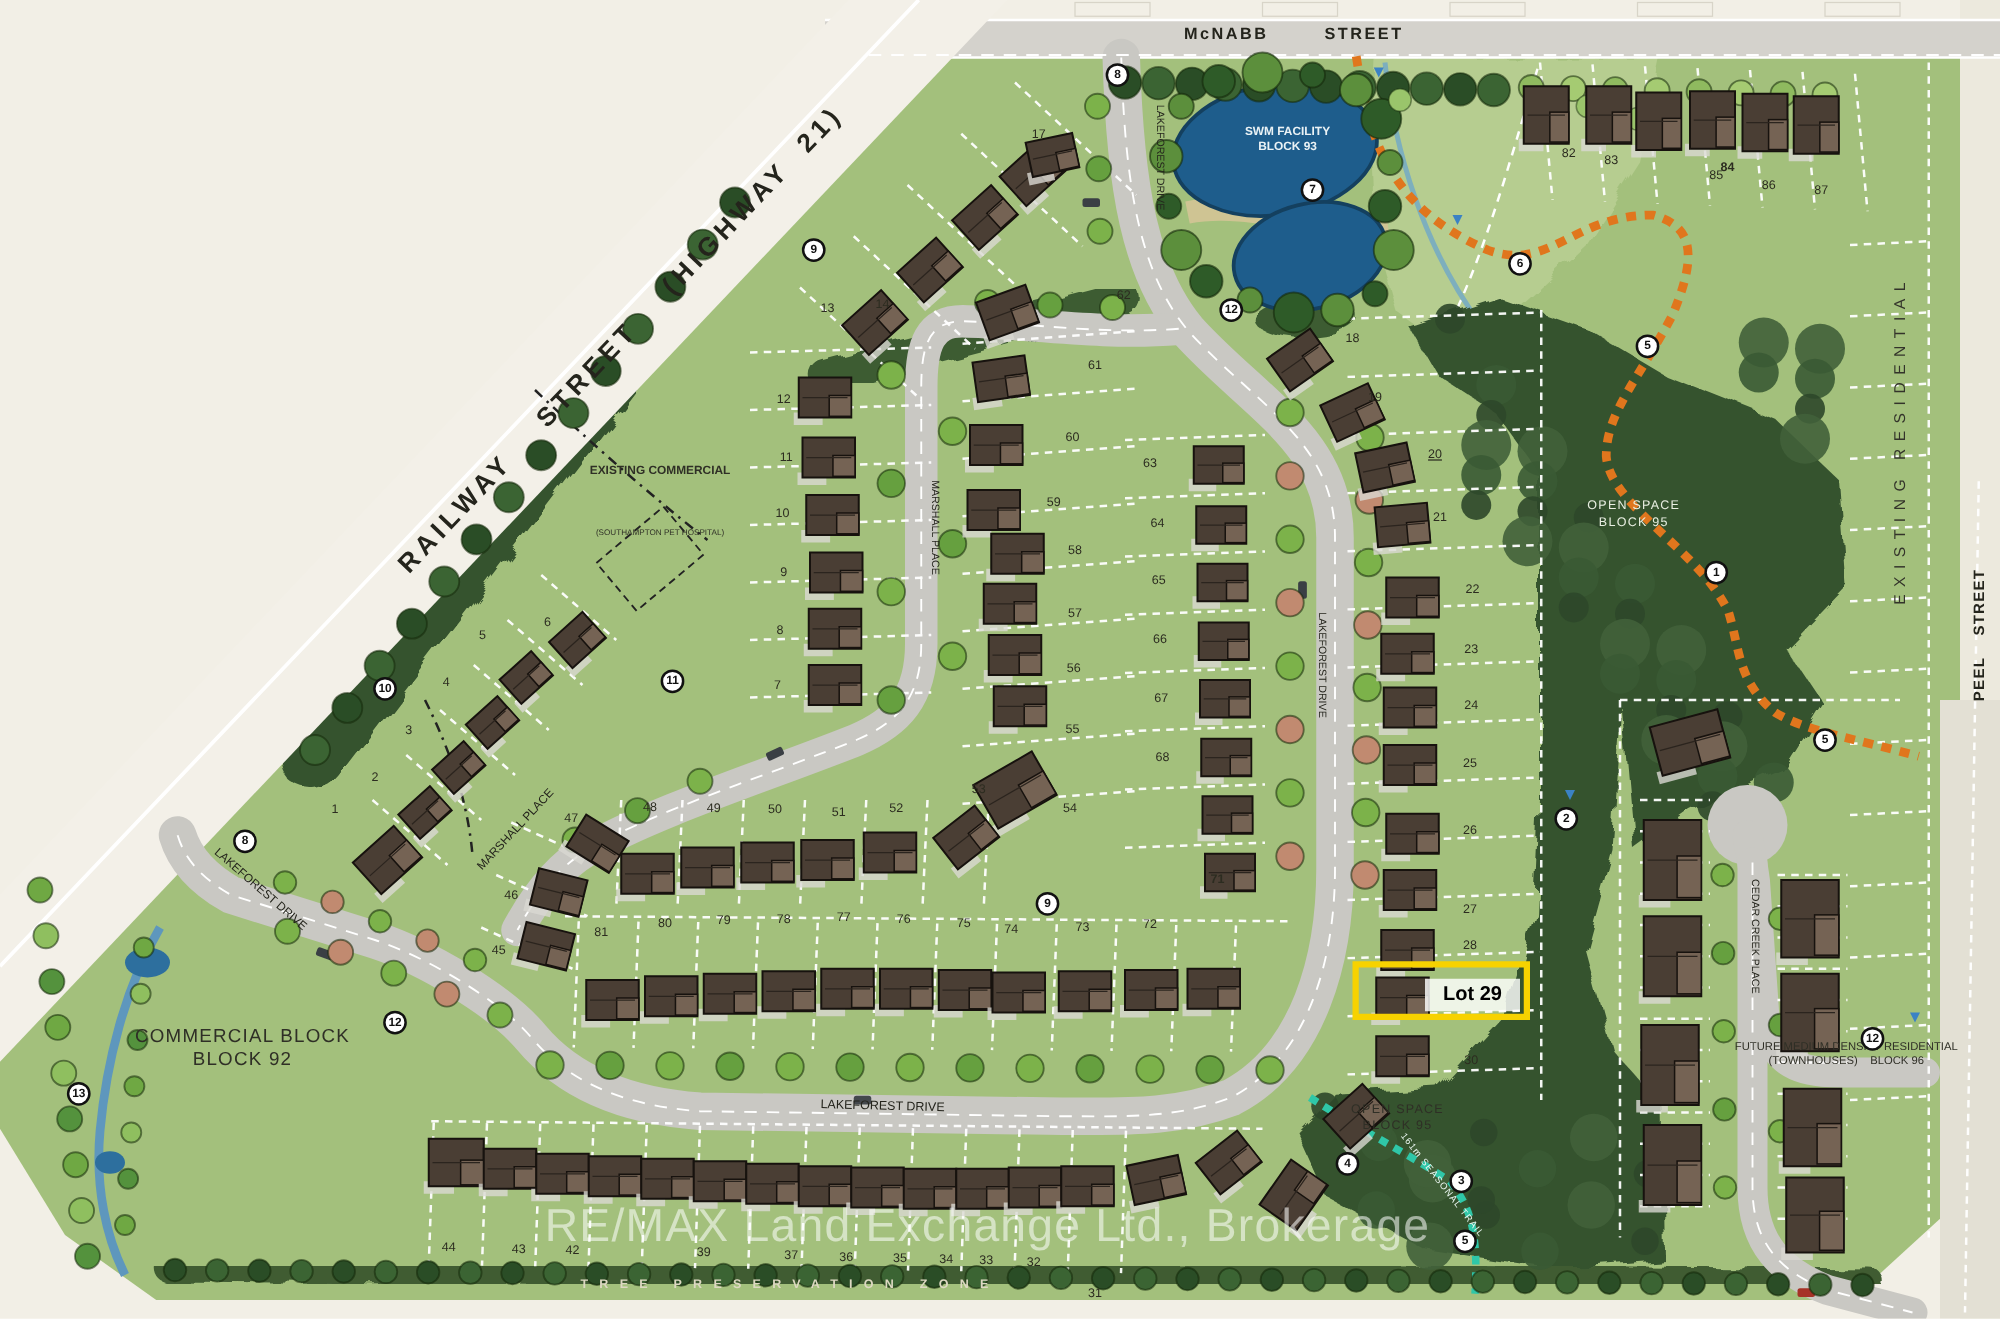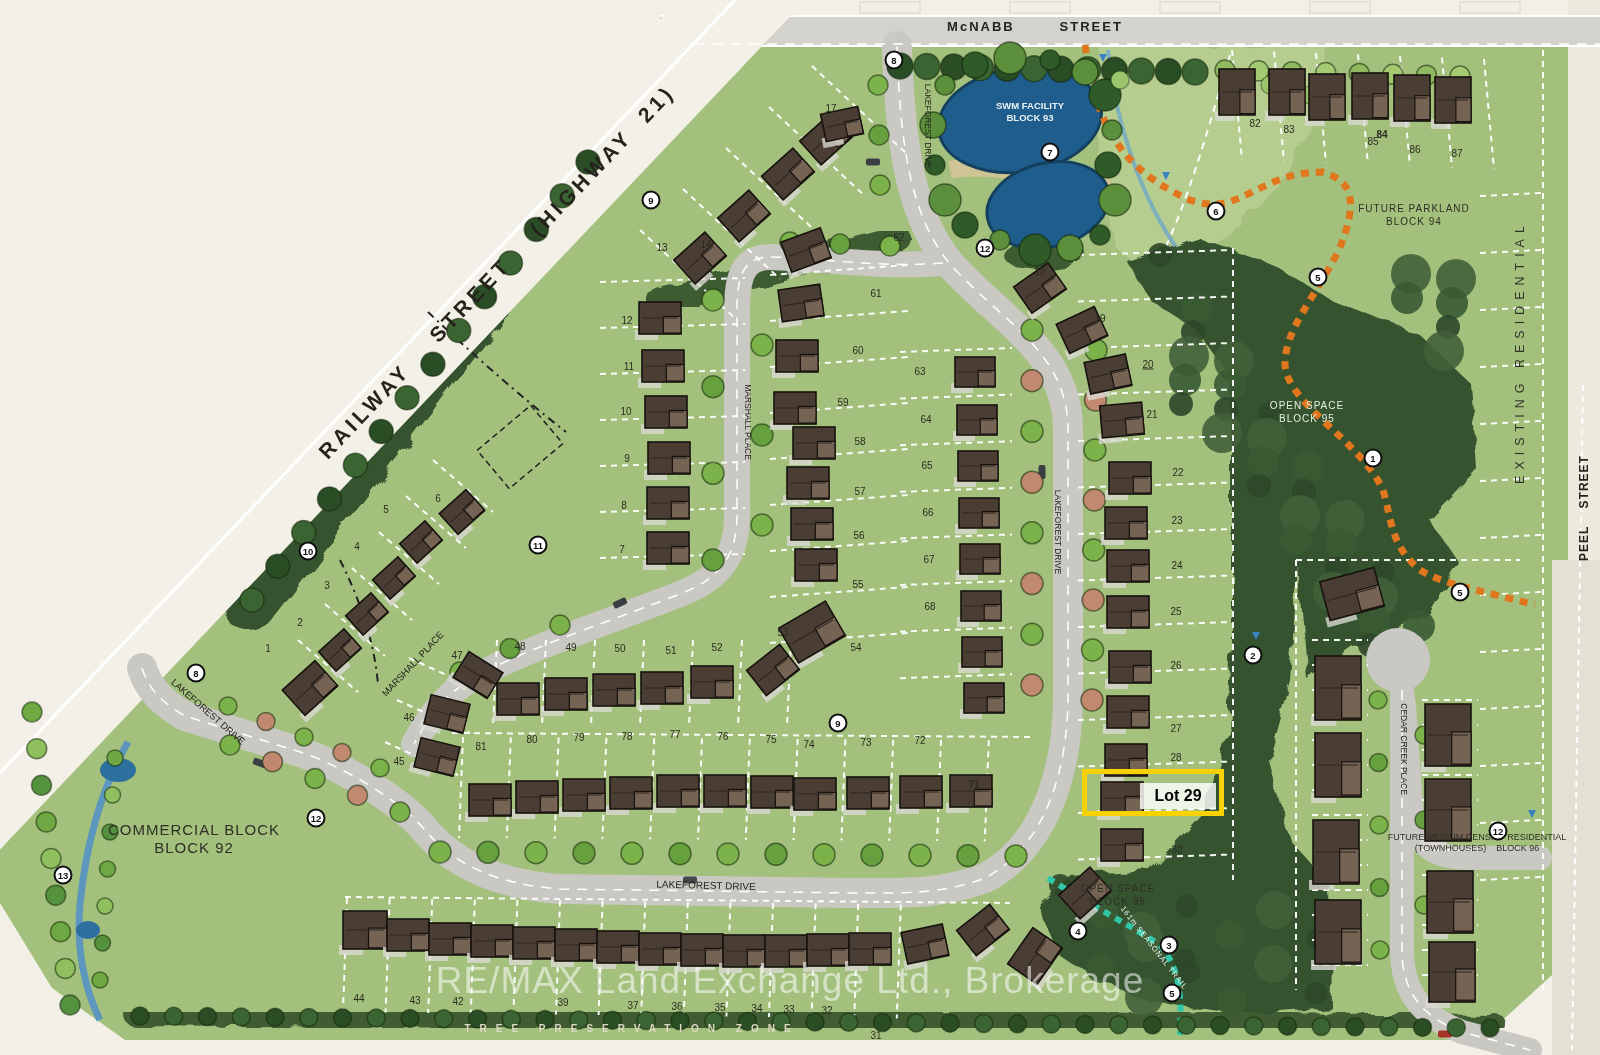--- a/index.html
+++ b/index.html
@@ -1065,55 +1065,56 @@
   <div class="lbl" style="left:1058px;top:532px;transform:translate(-50%,-50%) rotate(90deg);font-size:8.5px;">LAKEFOREST DRIVE</div>
   <div class="lbl" style="left:706px;top:886px;transform:translate(-50%,-50%) rotate(1.5deg);font-size:10px;">LAKEFOREST DRIVE</div>
   <div class="lbl" style="left:208px;top:712px;transform:translate(-50%,-50%) rotate(41deg);font-size:9.5px;">LAKEFOREST DRIVE</div>
   <div class="lbl" style="left:748px;top:422px;transform:translate(-50%,-50%) rotate(90deg);font-size:8.5px;">MARSHALL PLACE</div>
   <div class="lbl" style="left:413px;top:664px;transform:translate(-50%,-50%) rotate(-47deg);font-size:9.5px;">MARSHALL PLACE</div>
   <div class="lbl" style="left:1404px;top:749px;transform:translate(-50%,-50%) rotate(90deg);font-size:8.5px;">CEDAR CREEK PLACE</div>
 
   <div class="lbl" style="left:1030px;top:112px;font-size:9.5px;font-weight:bold;color:#eaf2f5;">
     <div>SWM FACILITY</div><div>BLOCK 93</div>
   </div>
-  <div class="lbl" style="left:1414px;top:215px;font-size:10px;letter-spacing:1px;color:#2f2f26;">
-    <div>FUTURE PARKLAND</div><div>BLOCK 94</div>
-  </div>
   <div class="lbl" style="left:1307px;top:412px;font-size:10px;color:#e9efe2;letter-spacing:1px;">
     <div>OPEN SPACE</div><div>BLOCK 95</div>
   </div>
   <div class="lbl" style="left:1118px;top:895px;font-size:10px;color:#2f2f26;letter-spacing:1px;">
     <div>OPEN SPACE</div><div>BLOCK 95</div>
   </div>
   <div class="lbl" style="left:194px;top:839px;font-size:15px;letter-spacing:1px;color:#2f2f26;">
     <div>COMMERCIAL BLOCK</div><div>BLOCK 92</div>
   </div>
   <div class="lbl" style="left:1477px;top:843px;font-size:9px;color:#2f2f26;">
     <div>FUTURE MEDIUM DENSITY RESIDENTIAL</div><div>(TOWNHOUSES)    BLOCK 96</div>
+  </div>
+  <div class="lbl" style="left:528px;top:401px;color:#2f2f26;">
+    <div style="font-size:9.5px;font-weight:bold;">EXISTING COMMERCIAL</div>
+    <div style="font-size:6.5px;">(SOUTHAMPTON PET HOSPITAL)</div>
   </div>
   <div class="lbl" style="left:632px;top:1029px;font-size:10px;letter-spacing:9px;color:#ddd8c2;font-weight:bold;">TREE PRESERVATION ZONE</div>
   <div class="lbl" style="left:1154px;top:948px;transform:translate(-50%,-50%) rotate(52deg);font-size:7.5px;color:#eaf6f0;letter-spacing:1px;">161m SEASONAL TRAIL</div>
 
   <div id="lots">
       <div class="lot-num" style="left: 268px; top: 648px;">1</div>
       <div class="lot-num" style="left: 300px; top: 622px;">2</div>
       <div class="lot-num" style="left: 327px; top: 585px;">3</div>
       <div class="lot-num" style="left: 357px; top: 546px;">4</div>
       <div class="lot-num" style="left: 386px; top: 509px;">5</div>
       <div class="lot-num" style="left: 438px; top: 498px;">6</div>
       <div class="lot-num" style="left: 622px; top: 549px;">7</div>
       <div class="lot-num" style="left: 624px; top: 505px;">8</div>
       <div class="lot-num" style="left: 627px; top: 458px;">9</div>
       <div class="lot-num" style="left: 626px; top: 411px;">10</div>
       <div class="lot-num" style="left: 629px; top: 366px;">11</div>
       <div class="lot-num" style="left: 627px; top: 320px;">12</div>
       <div class="lot-num" style="left: 662px; top: 247px;">13</div>
       <div class="lot-num" style="left: 706px; top: 201px; margin-top: 43px;">14</div>
       <div class="lot-num" style="left: 831px; top: 108px;">17</div>
-      <div class="lot-num" style="left: 1040px; top: 271px;">18</div>
+      <div class="lot-num" style="left: 1082px; top: 271px;">18</div>
       <div class="lot-num" style="left: 1100px; top: 318px;">19</div>
       <div class="lot-num" style="left: 1148px; top: 364px; text-decoration: underline;">20</div>
       <div class="lot-num" style="left: 1152px; top: 414px;">21</div>
       <div class="lot-num" style="left: 1178px; top: 472px;">22</div>
       <div class="lot-num" style="left: 1177px; top: 520px;">23</div>
       <div class="lot-num" style="left: 1177px; top: 565px;">24</div>
       <div class="lot-num" style="left: 1176px; top: 611px;">25</div>
       <div class="lot-num" style="left: 1176px; top: 665px;">26</div>
       <div class="lot-num" style="left: 1176px; top: 711px; margin-top: 17px;">27</div>
       <div class="lot-num" style="left: 1176px; top: 757px;">28</div>
@@ -1146,21 +1147,21 @@
       <div class="lot-num" style="left: 843px; top: 402px;">59</div>
       <div class="lot-num" style="left: 858px; top: 350px;">60</div>
       <div class="lot-num" style="left: 876px; top: 293px;">61</div>
       <div class="lot-num" style="left: 899px; top: 237px;">62</div>
       <div class="lot-num" style="left: 920px; top: 371px;">63</div>
       <div class="lot-num" style="left: 926px; top: 419px;">64</div>
       <div class="lot-num" style="left: 927px; top: 465px;">65</div>
       <div class="lot-num" style="left: 928px; top: 512px;">66</div>
       <div class="lot-num" style="left: 929px; top: 559px;">67</div>
       <div class="lot-num" style="left: 930px; top: 606px;">68</div>
-      <div class="lot-num" style="left: 974px; top: 784px; font-weight: bold;">71</div>
+      <div class="lot-num" style="left: 974px; top: 704px; font-weight: bold;">71</div>
       <div class="lot-num" style="left: 920px; top: 740px;">72</div>
       <div class="lot-num" style="left: 866px; top: 742px;">73</div>
       <div class="lot-num" style="left: 809px; top: 744px;">74</div>
       <div class="lot-num" style="left: 771px; top: 739px;">75</div>
       <div class="lot-num" style="left: 723px; top: 736px;">76</div>
       <div class="lot-num" style="left: 675px; top: 734px;">77</div>
       <div class="lot-num" style="left: 627px; top: 736px;">78</div>
       <div class="lot-num" style="left: 579px; top: 737px;">79</div>
       <div class="lot-num" style="left: 532px; top: 739px;">80</div>
       <div class="lot-num" style="left: 481px; top: 746px;">81</div>

